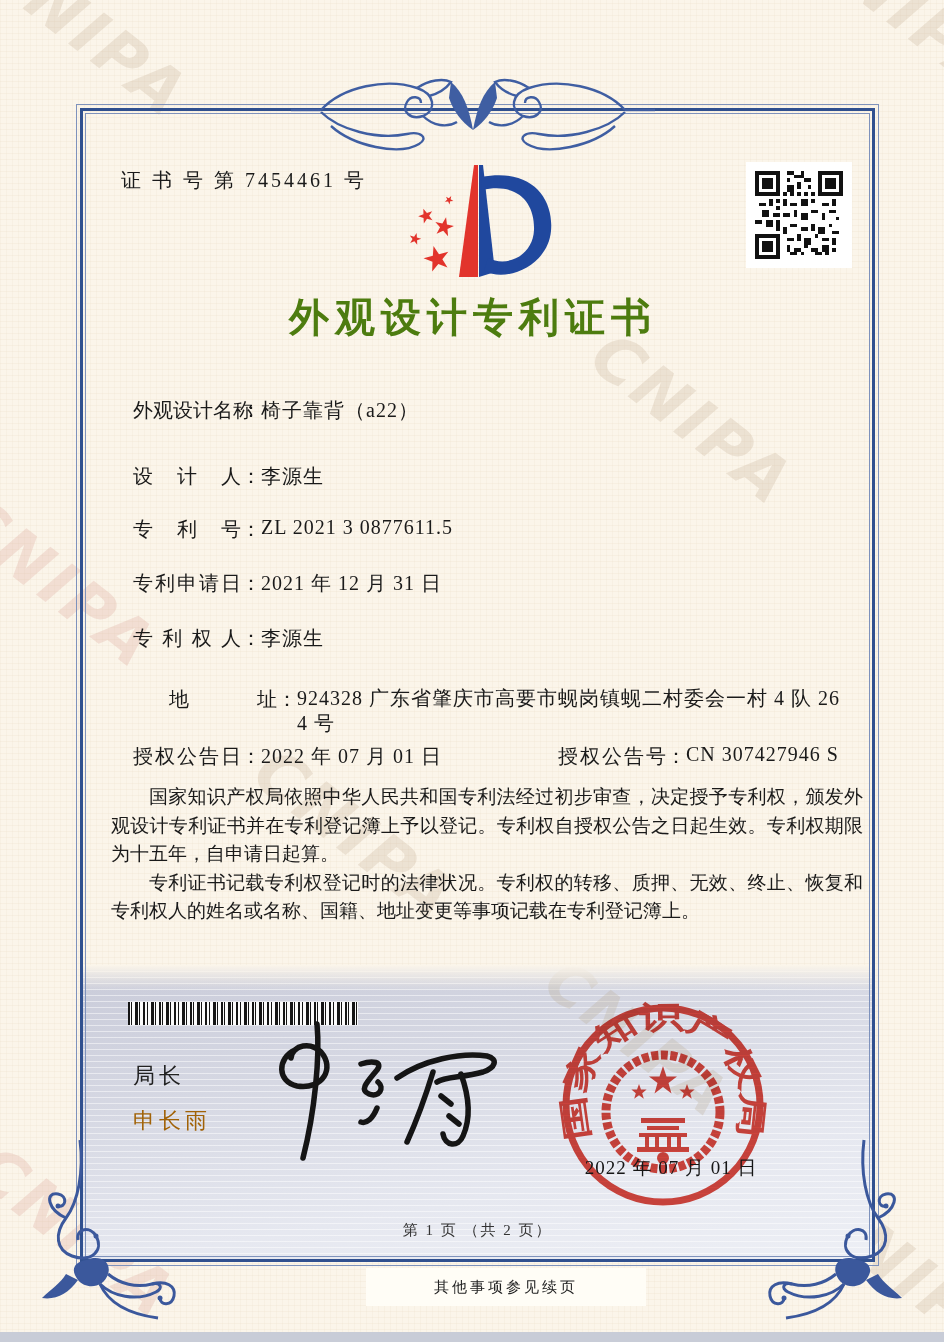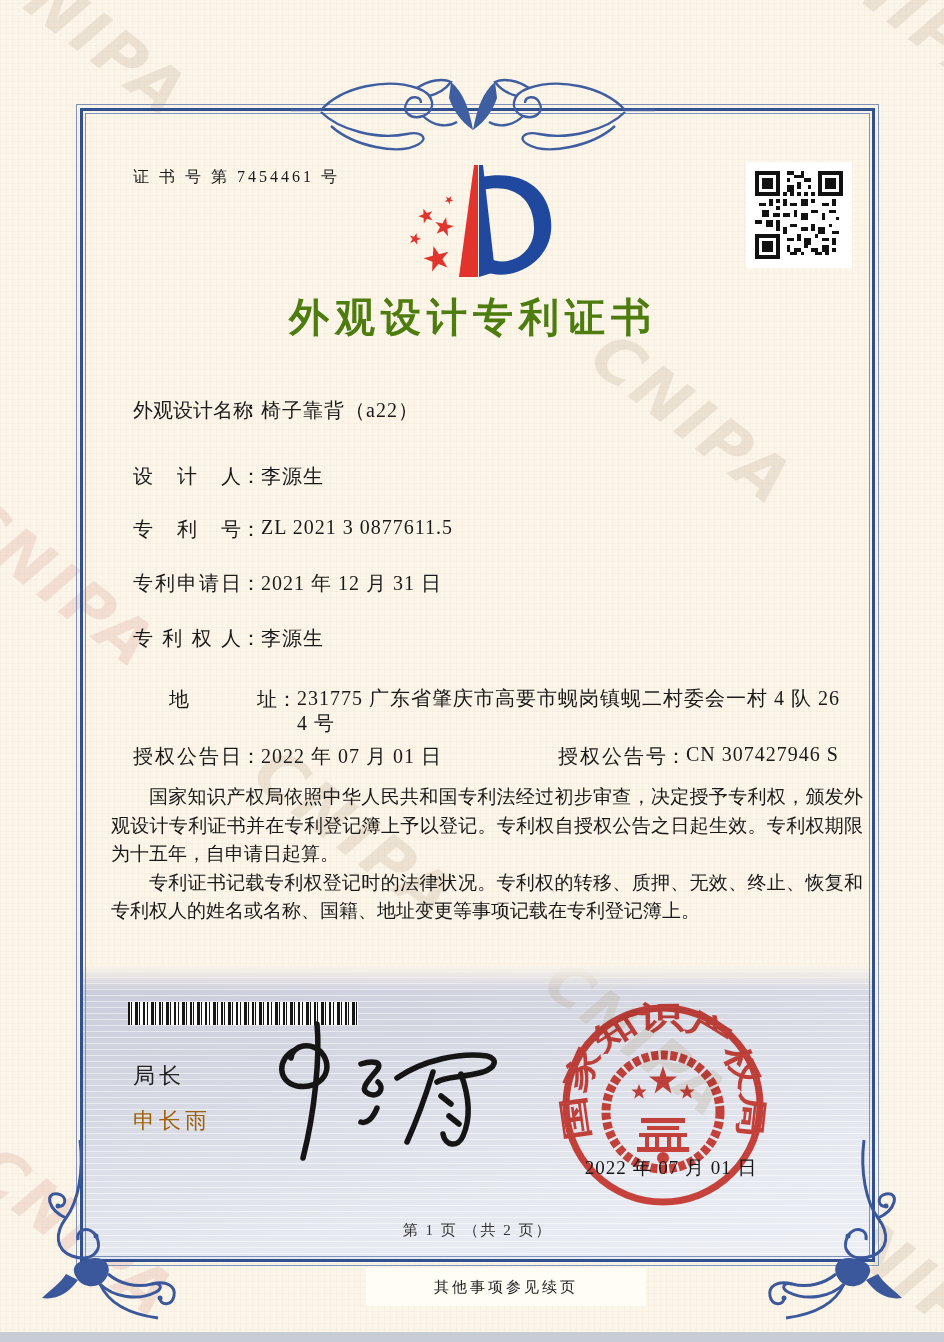--- a/index.html
+++ b/index.html
@@ -28,21 +28,21 @@
   .band{
     position:absolute;left:0;right:0;bottom:0;height:294px;
     background:linear-gradient(170deg,#c9cbd9 0%,#d6d8e3 35%,#e6e8f0 70%,#edeff5 100%);
   }
   .band::before{content:"";position:absolute;inset:0;
     background:repeating-linear-gradient(to bottom, rgba(255,255,255,.5) 0 1px, rgba(0,0,0,0) 1px 6px);}
   .band::after{content:"";position:absolute;left:0;right:0;top:0;height:26px;
     background:linear-gradient(#fbf5ea, rgba(251,245,234,0));}
   .band .wm{font-size:58px;color:rgba(190,174,152,.30);}
 
-  .cert-no{position:absolute;left:50px;top:56px;font-size:16px;letter-spacing:3px;}
+  .cert-no{position:absolute;left:38px;top:56px;font-size:20px;letter-spacing:3px;}
   .logo{position:absolute;left:297px;top:44px;width:220px;height:132px;}
   .qr-box{position:absolute;left:663px;top:51px;width:106px;height:106px;background:#fff;
     display:flex;align-items:center;justify-content:center;}
   .qr-box svg{width:88px;height:88px;}
   .doc-title{position:absolute;left:0;right:9px;top:179px;text-align:center;
     font-size:40px;font-weight:bold;letter-spacing:6px;color:#4d7c0f;}
 
   .field-row{position:absolute;left:50px;font-size:20px;white-space:nowrap;}
   .flabel{display:inline-block;width:108px;text-align:justify;text-align-last:justify;
     -moz-text-align-last:justify;text-justify:inter-character;vertical-align:top;}
@@ -153,21 +153,21 @@
   <div class="field-row" style="top:405px;">
     <span class="flabel">专利号</span><span class="fcolon">：</span><span class="fvalue">ZL 2021 3 0877611.5</span>
   </div>
   <div class="field-row" style="top:459px;">
     <span class="flabel">专利申请日</span><span class="fcolon">：</span><span class="fvalue">2021 年 12 月 31 日</span>
   </div>
   <div class="field-row" style="top:514px;">
     <span class="flabel">专利权人</span><span class="fcolon">：</span><span class="fvalue">李源生</span>
   </div>
   <div class="field-row" style="top:575px;margin-left:36px;">
-    <span class="flabel">地址</span><span class="fcolon">：</span><span class="fvalue"><span class="line">231775 广东省肇庆市高要市蚬岗镇蚬二村委会一村 4 队 26</span><span class="line">4 号</span></span>
+    <span class="flabel">地址</span><span class="fcolon">：</span><span class="fvalue"><span class="line">924328 广东省肇庆市高要市蚬岗镇蚬二村委会一村 4 队 26</span><span class="line">4 号</span></span>
   </div>
   <div class="field-row" style="top:632px;width:730px;">
     <span class="flabel">授权公告日</span><span class="fcolon">：</span><span class="fvalue">2022 年 07 月 01 日</span>
     <span class="grant-no">
       <span class="flabel">授权公告号</span><span class="fcolon">：</span><span class="fvalue">CN 307427946 S</span>
     </span>
   </div>
 
   <div class="paras">
     <p>国家知识产权局依照中华人民共和国专利法经过初步审查，决定授予专利权，颁发外观设计专利证书并在专利登记簿上予以登记。专利权自授权公告之日起生效。专利权期限为十五年，自申请日起算。</p>

